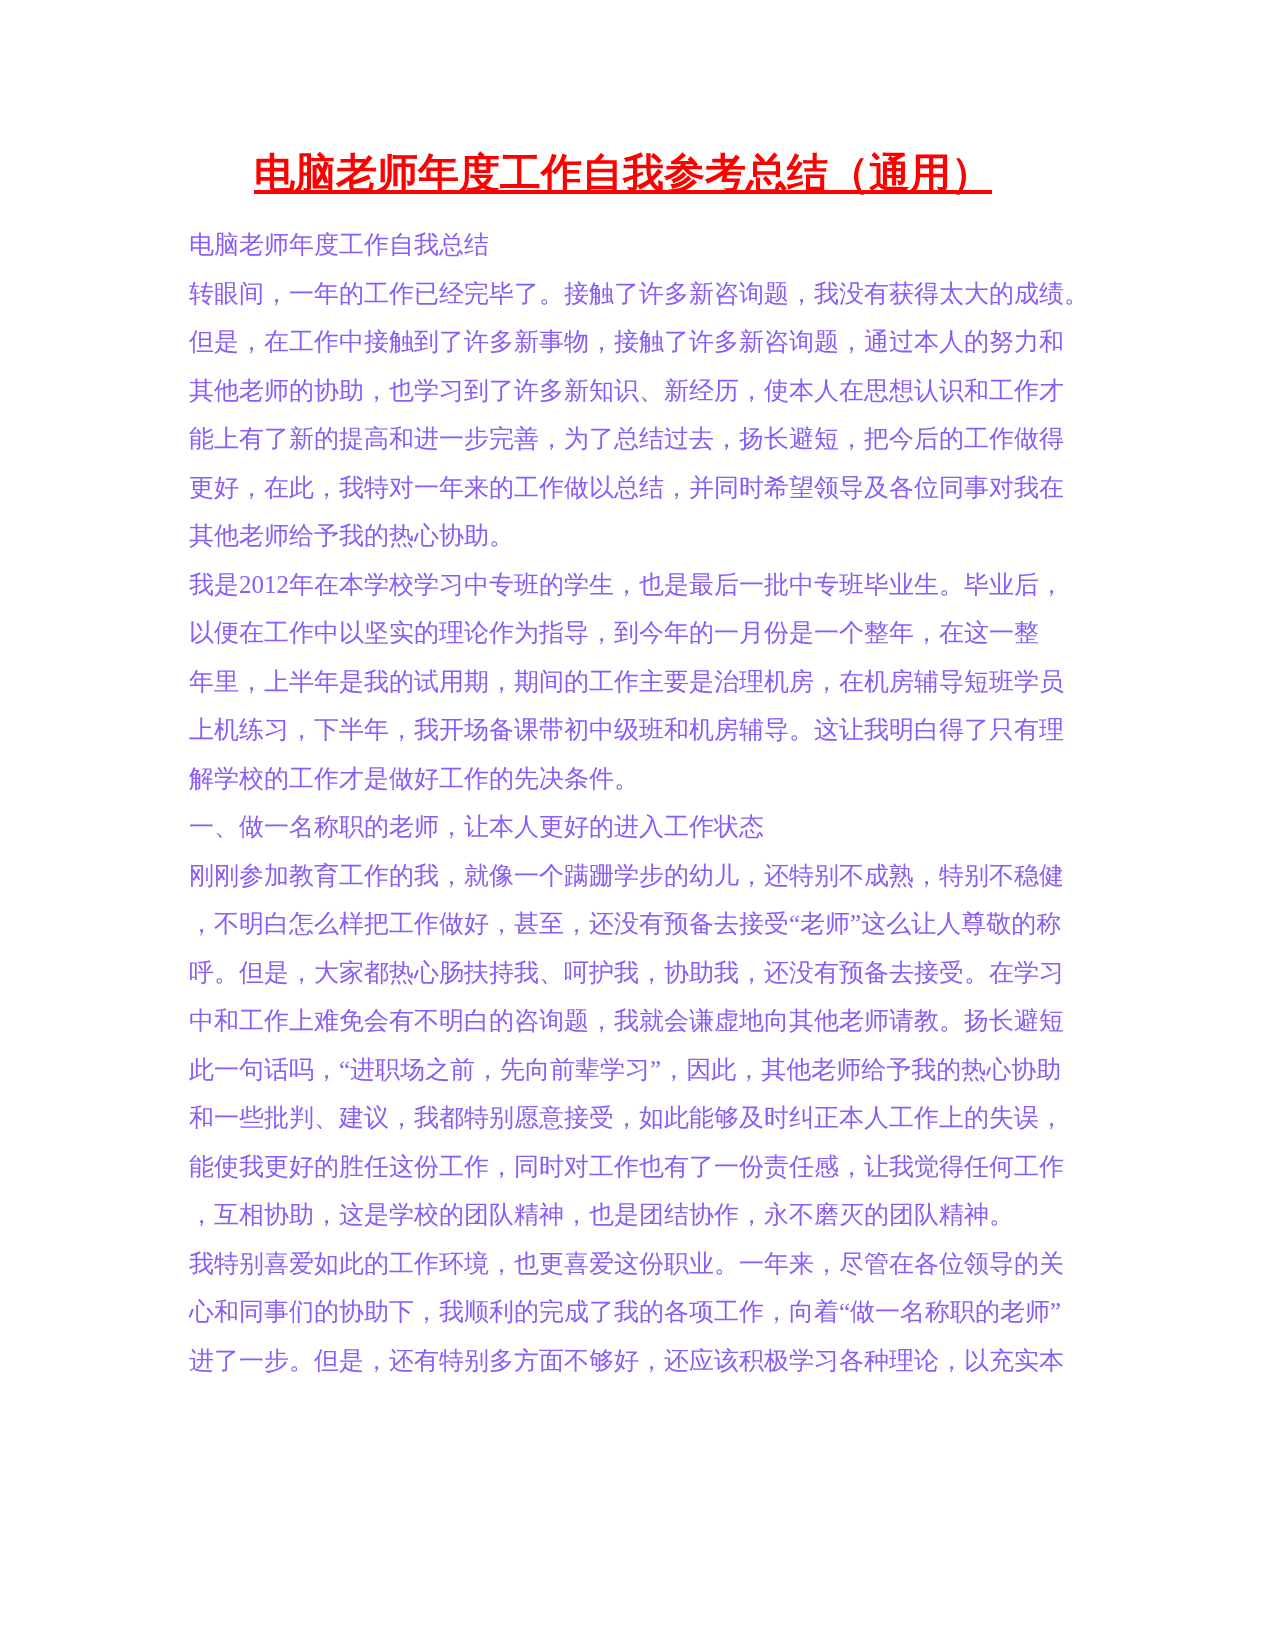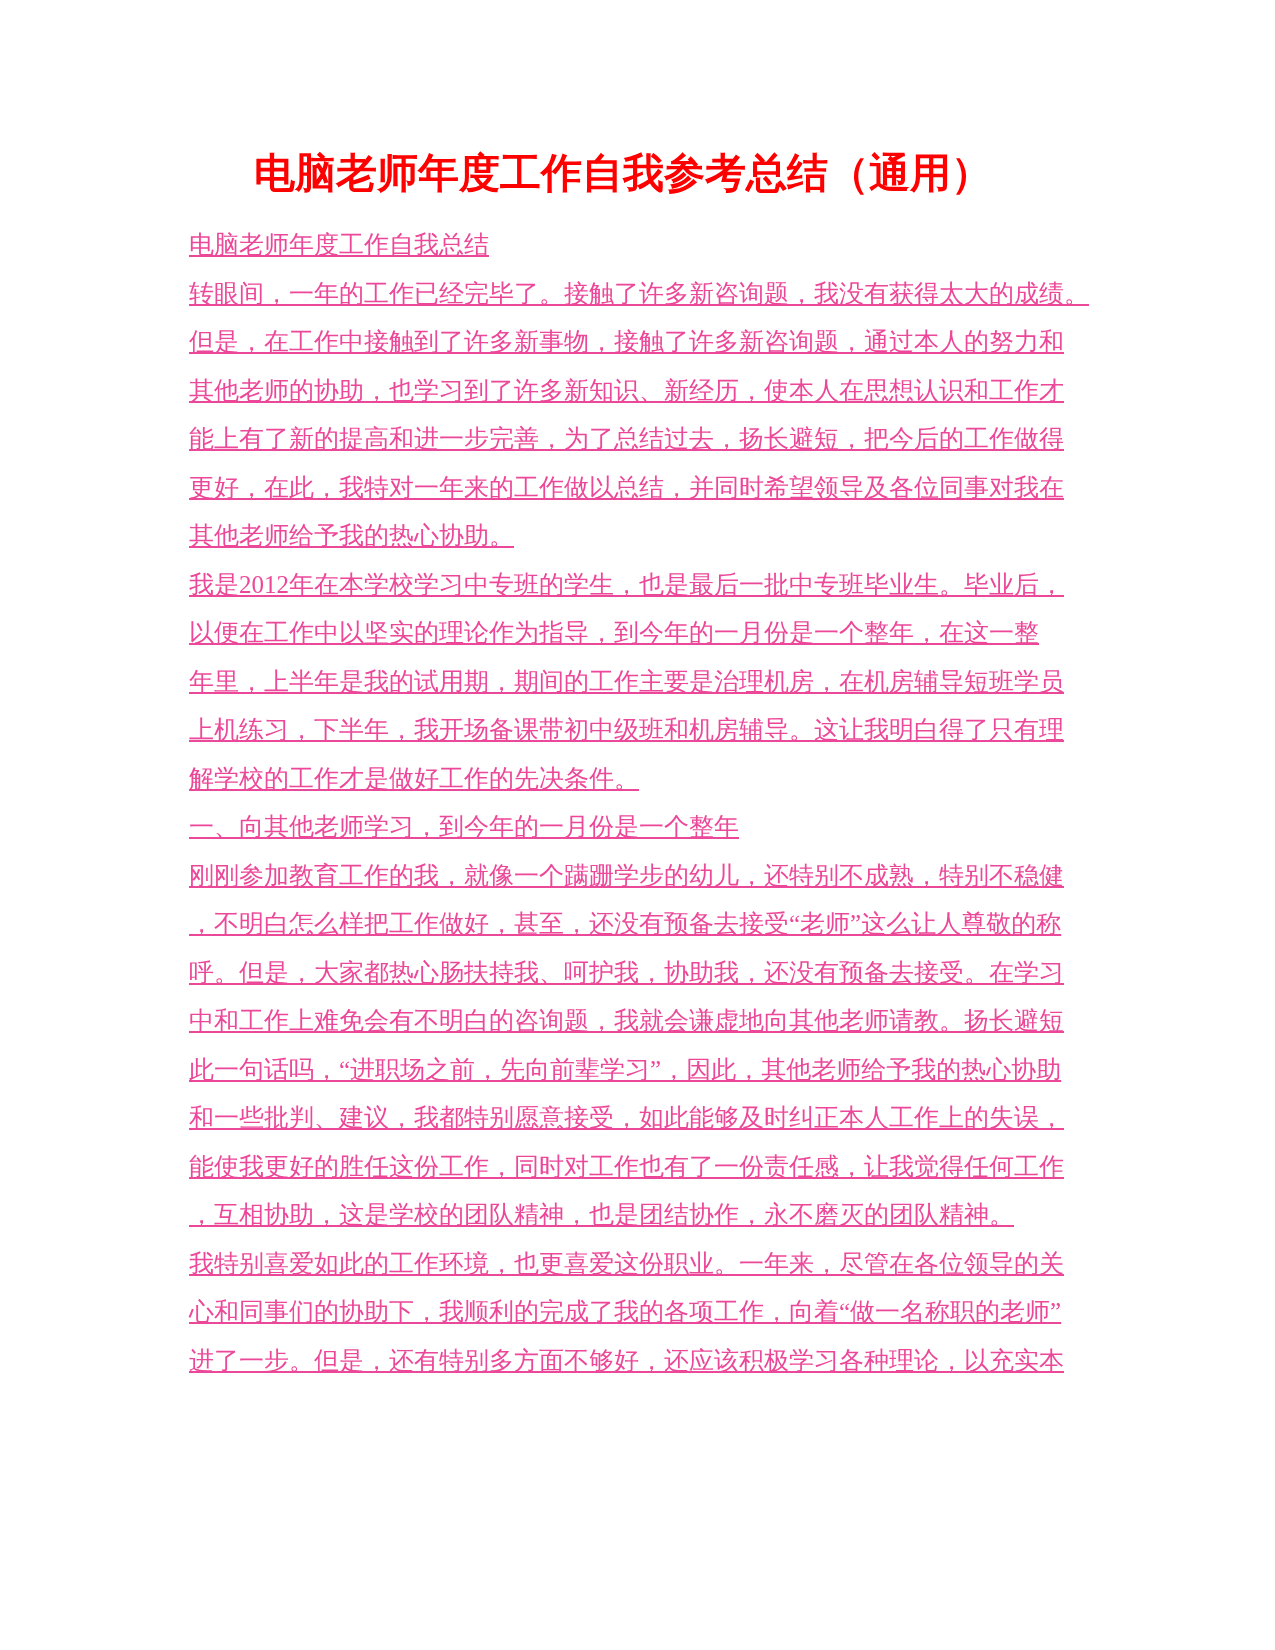--- a/index.html
+++ b/index.html
@@ -20,28 +20,28 @@
     top: 141px;
     left: 189px;
     width: 868px;
     margin: 0;
     text-align: center;
     font-size: 41px;
     font-weight: bold;
     line-height: 64px;
     color: #fe0000;
     white-space: nowrap;
+    text-decoration: underline;
   }
   .doc-body {
     position: absolute;
     top: 221px;
     left: 189px;
     width: 880px;
-    color: #ec4899;
-    text-decoration: underline;
+    color: #8b5cf6;
   }
   .doc-line {
     height: 48.5px;
     line-height: 48.5px;
     font-size: 25px;
     white-space: nowrap;
     overflow: visible;
     text-align: left;
   }
 </style>
@@ -56,21 +56,21 @@
       <div class="doc-line">但是，在工作中接触到了许多新事物，接触了许多新咨询题，通过本人的努力和</div>
       <div class="doc-line">其他老师的协助，也学习到了许多新知识、新经历，使本人在思想认识和工作才</div>
       <div class="doc-line">能上有了新的提高和进一步完善，为了总结过去，扬长避短，把今后的工作做得</div>
       <div class="doc-line">更好，在此，我特对一年来的工作做以总结，并同时希望领导及各位同事对我在</div>
       <div class="doc-line">其他老师给予我的热心协助。</div>
       <div class="doc-line">我是2012年在本学校学习中专班的学生，也是最后一批中专班毕业生。毕业后，</div>
       <div class="doc-line">以便在工作中以坚实的理论作为指导，到今年的一月份是一个整年，在这一整</div>
       <div class="doc-line">年里，上半年是我的试用期，期间的工作主要是治理机房，在机房辅导短班学员</div>
       <div class="doc-line">上机练习，下半年，我开场备课带初中级班和机房辅导。这让我明白得了只有理</div>
       <div class="doc-line">解学校的工作才是做好工作的先决条件。</div>
-      <div class="doc-line">一、向其他老师学习，到今年的一月份是一个整年</div>
+      <div class="doc-line">一、做一名称职的老师，让本人更好的进入工作状态</div>
       <div class="doc-line">刚刚参加教育工作的我，就像一个蹒跚学步的幼儿，还特别不成熟，特别不稳健</div>
       <div class="doc-line">，不明白怎么样把工作做好，甚至，还没有预备去接受“老师”这么让人尊敬的称</div>
       <div class="doc-line">呼。但是，大家都热心肠扶持我、呵护我，协助我，还没有预备去接受。在学习</div>
       <div class="doc-line">中和工作上难免会有不明白的咨询题，我就会谦虚地向其他老师请教。扬长避短</div>
       <div class="doc-line">此一句话吗，“进职场之前，先向前辈学习”，因此，其他老师给予我的热心协助</div>
       <div class="doc-line">和一些批判、建议，我都特别愿意接受，如此能够及时纠正本人工作上的失误，</div>
       <div class="doc-line">能使我更好的胜任这份工作，同时对工作也有了一份责任感，让我觉得任何工作</div>
       <div class="doc-line">，互相协助，这是学校的团队精神，也是团结协作，永不磨灭的团队精神。</div>
       <div class="doc-line">我特别喜爱如此的工作环境，也更喜爱这份职业。一年来，尽管在各位领导的关</div>
       <div class="doc-line">心和同事们的协助下，我顺利的完成了我的各项工作，向着“做一名称职的老师”</div>

